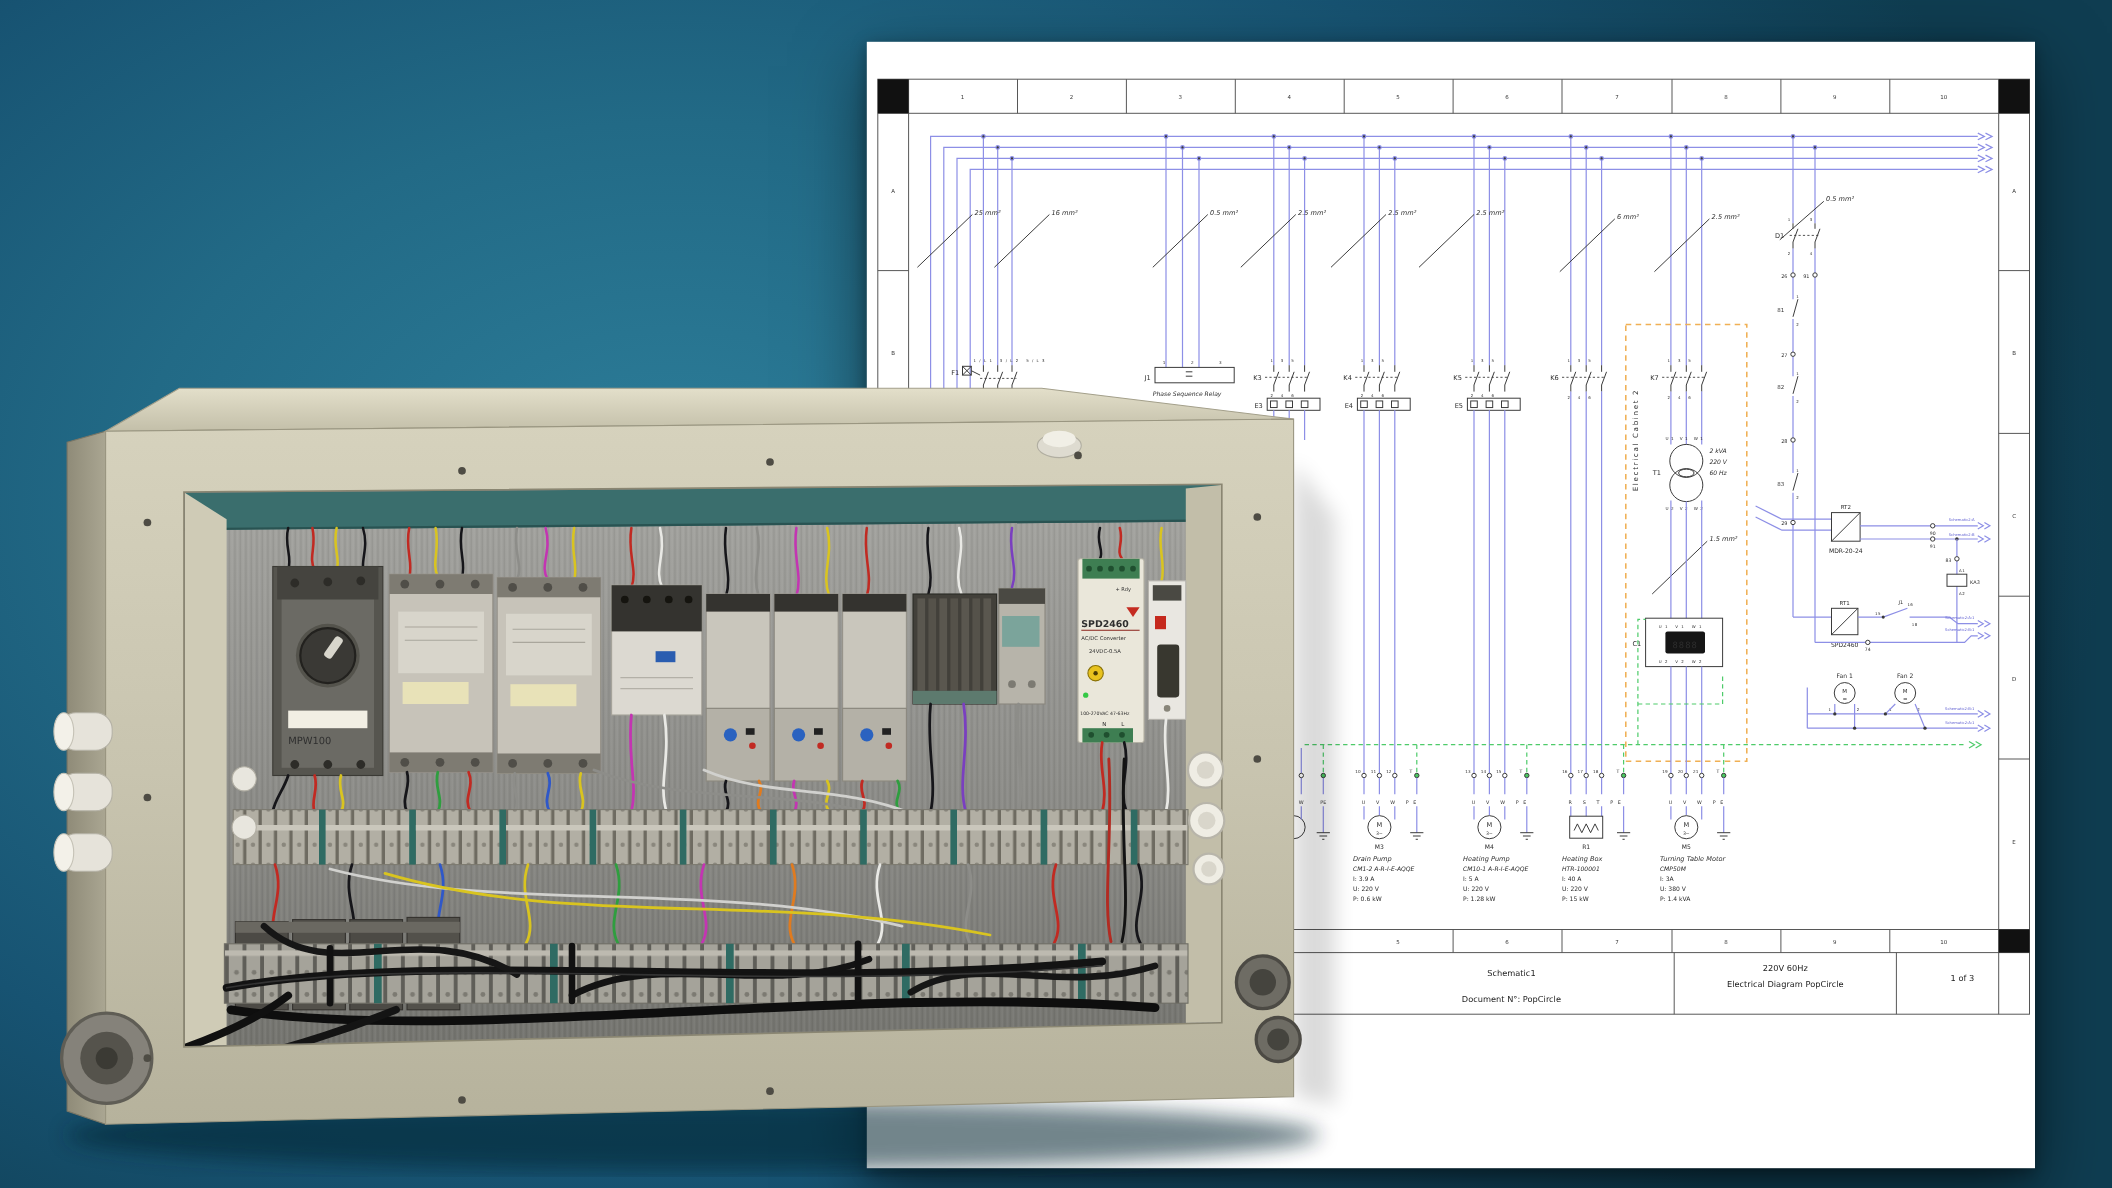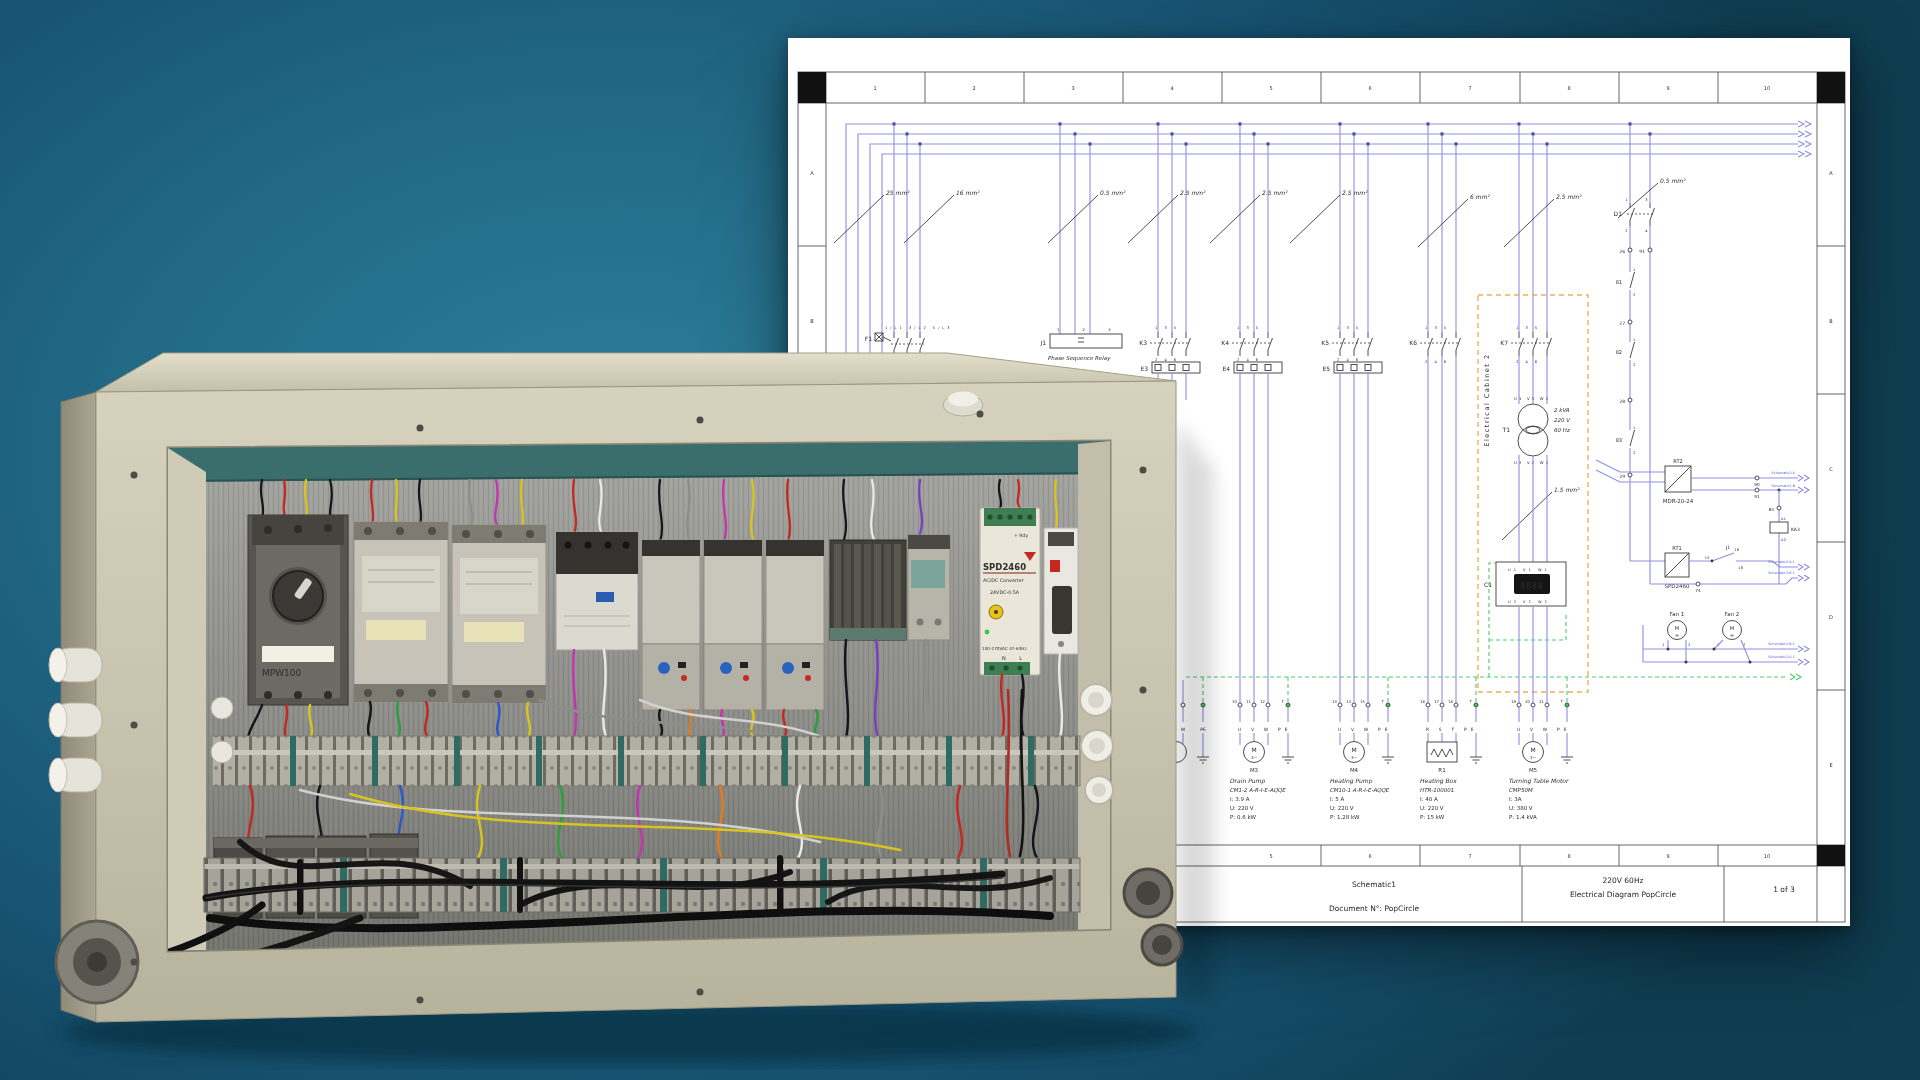--- a/index.html
+++ b/index.html
@@ -1,19 +1,19 @@
 <!DOCTYPE html>
 <html><head>
 <meta charset="utf-8">
 <style>
   html,body{margin:0;padding:0;width:1920px;height:1080px;overflow:hidden;
     font-family:"DejaVu Sans",sans-serif;}
   #stage{position:absolute;inset:0;width:1920px;height:1080px;
     background:radial-gradient(1300px 900px at 32% 42%, #2d7e9a 0%, #226a86 38%, #175372 68%, #0f3d51 100%);}
-  .page{position:absolute;left:788px;top:38px;width:1062px;height:888px;background:#ffffff;
+  .page{position:absolute;left:788px;top:38px;width:1062px;height:1024px;background:#ffffff;
     box-shadow:0 22px 60px rgba(0,0,0,.5), 0 4px 14px rgba(0,0,0,.35);}
   .page svg{position:absolute;left:0;top:0;}
   .cab{position:absolute;left:40px;top:330px;width:1200px;height:740px;}
   text{fill:#2e2e2e;}
   .ln{stroke:#3a3a3a;stroke-width:.9;fill:none;}
   .wire{stroke:#8d8fe6;stroke-width:1.1;fill:none;}
   .pe{stroke:#4ecb6a;stroke-width:1.1;fill:none;stroke-dasharray:4 3;}
   .cab2{stroke:#f0b054;stroke-width:1.4;fill:none;stroke-dasharray:5 4;}
   .dash{stroke:#3a3a3a;stroke-width:.8;fill:none;stroke-dasharray:2 2;}
   .nd{fill:#fff;stroke:#3a3a3a;stroke-width:.9;}

